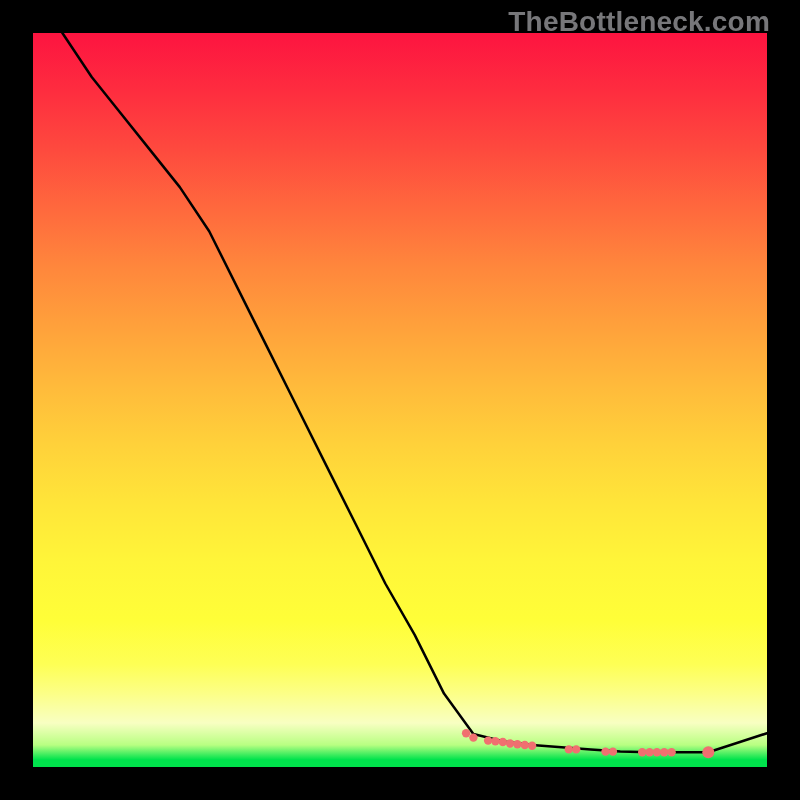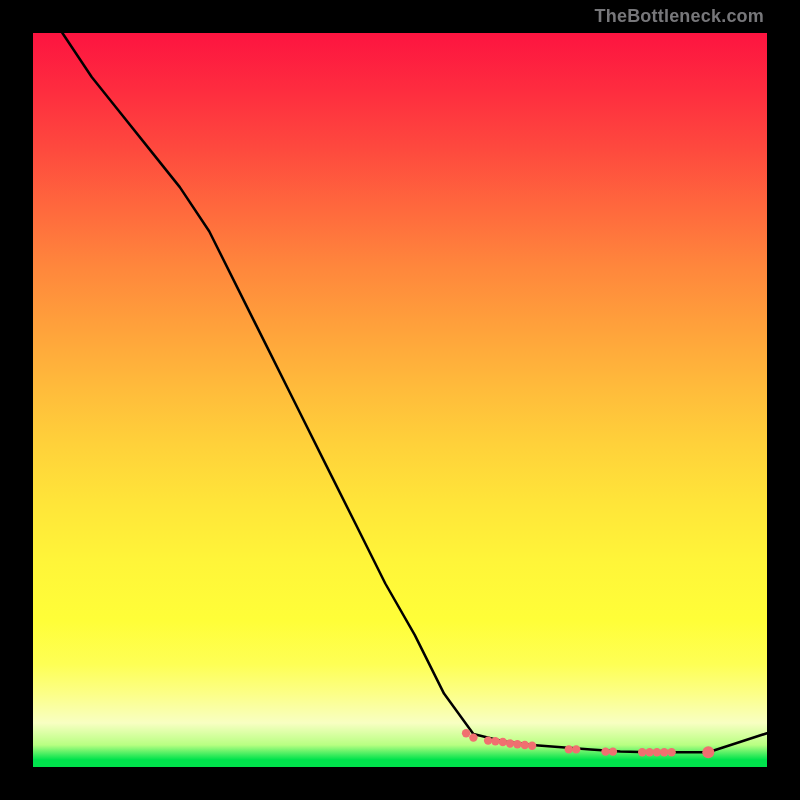--- a/index.html
+++ b/index.html
@@ -40,22 +40,22 @@
       #fcff87 90%,
       #f8ffc2 94%,
       #b8ff82 97%,
       #00e34c 99%,
       #00e34c 100%
     );
   }
   .watermark {
     position: absolute;
     top: 6px;
-    right: 36px;
-    font-size: 18px;
+    right: 30px;
+    font-size: 28px;
     font-weight: 700;
     color: #77777a;
     letter-spacing: 0.2px;
     user-select: none;
   }
   svg.overlay {
     position: absolute;
     left: 33px;
     top: 33px;
     width: 734px;

